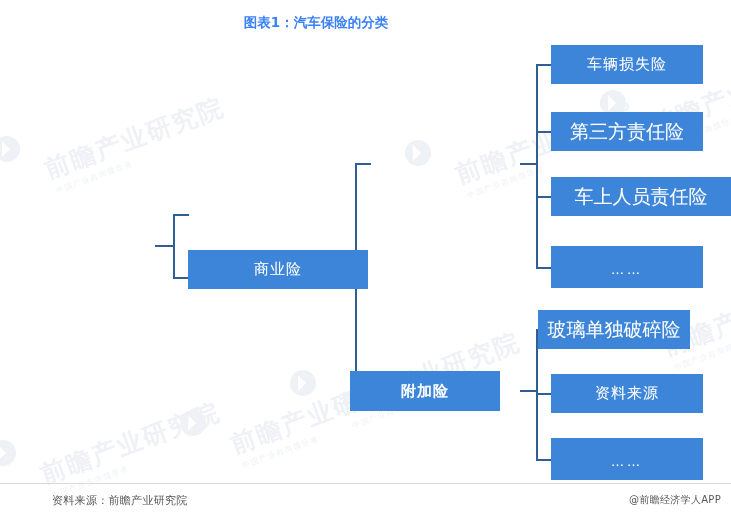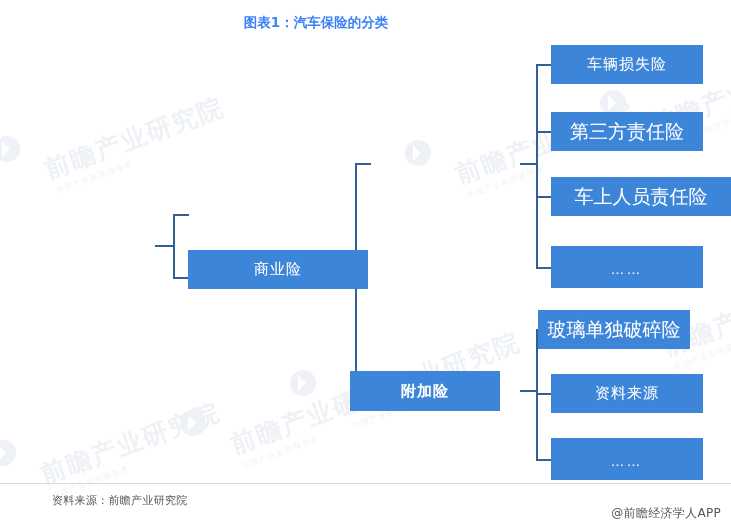--- a/index.html
+++ b/index.html
@@ -67,21 +67,21 @@
   #footer-rule{
     position:absolute;left:0;top:483px;width:731px;height:1px;
     background:#d9d9d9;z-index:5;
   }
   #src{
     position:absolute;left:8px;top:493px;
     font-size:11px;color:#555555;z-index:5;letter-spacing:.3px;margin-left:44px;
   }
   #app{
     position:absolute;right:10px;top:493px;
-    font-size:12px;color:#555555;z-index:5;letter-spacing:.3px;margin-top:12px;
+    font-size:10px;color:#555555;z-index:5;letter-spacing:.3px;
   }
 </style>
 </head>
 <body>
 
 <div id="canvas">
 
   <div class="wm-layer">
     <div class="wm-logo" style="left:-6px;top:136px;"></div>
     <div class="wm" style="left:40px;top:155px;">

